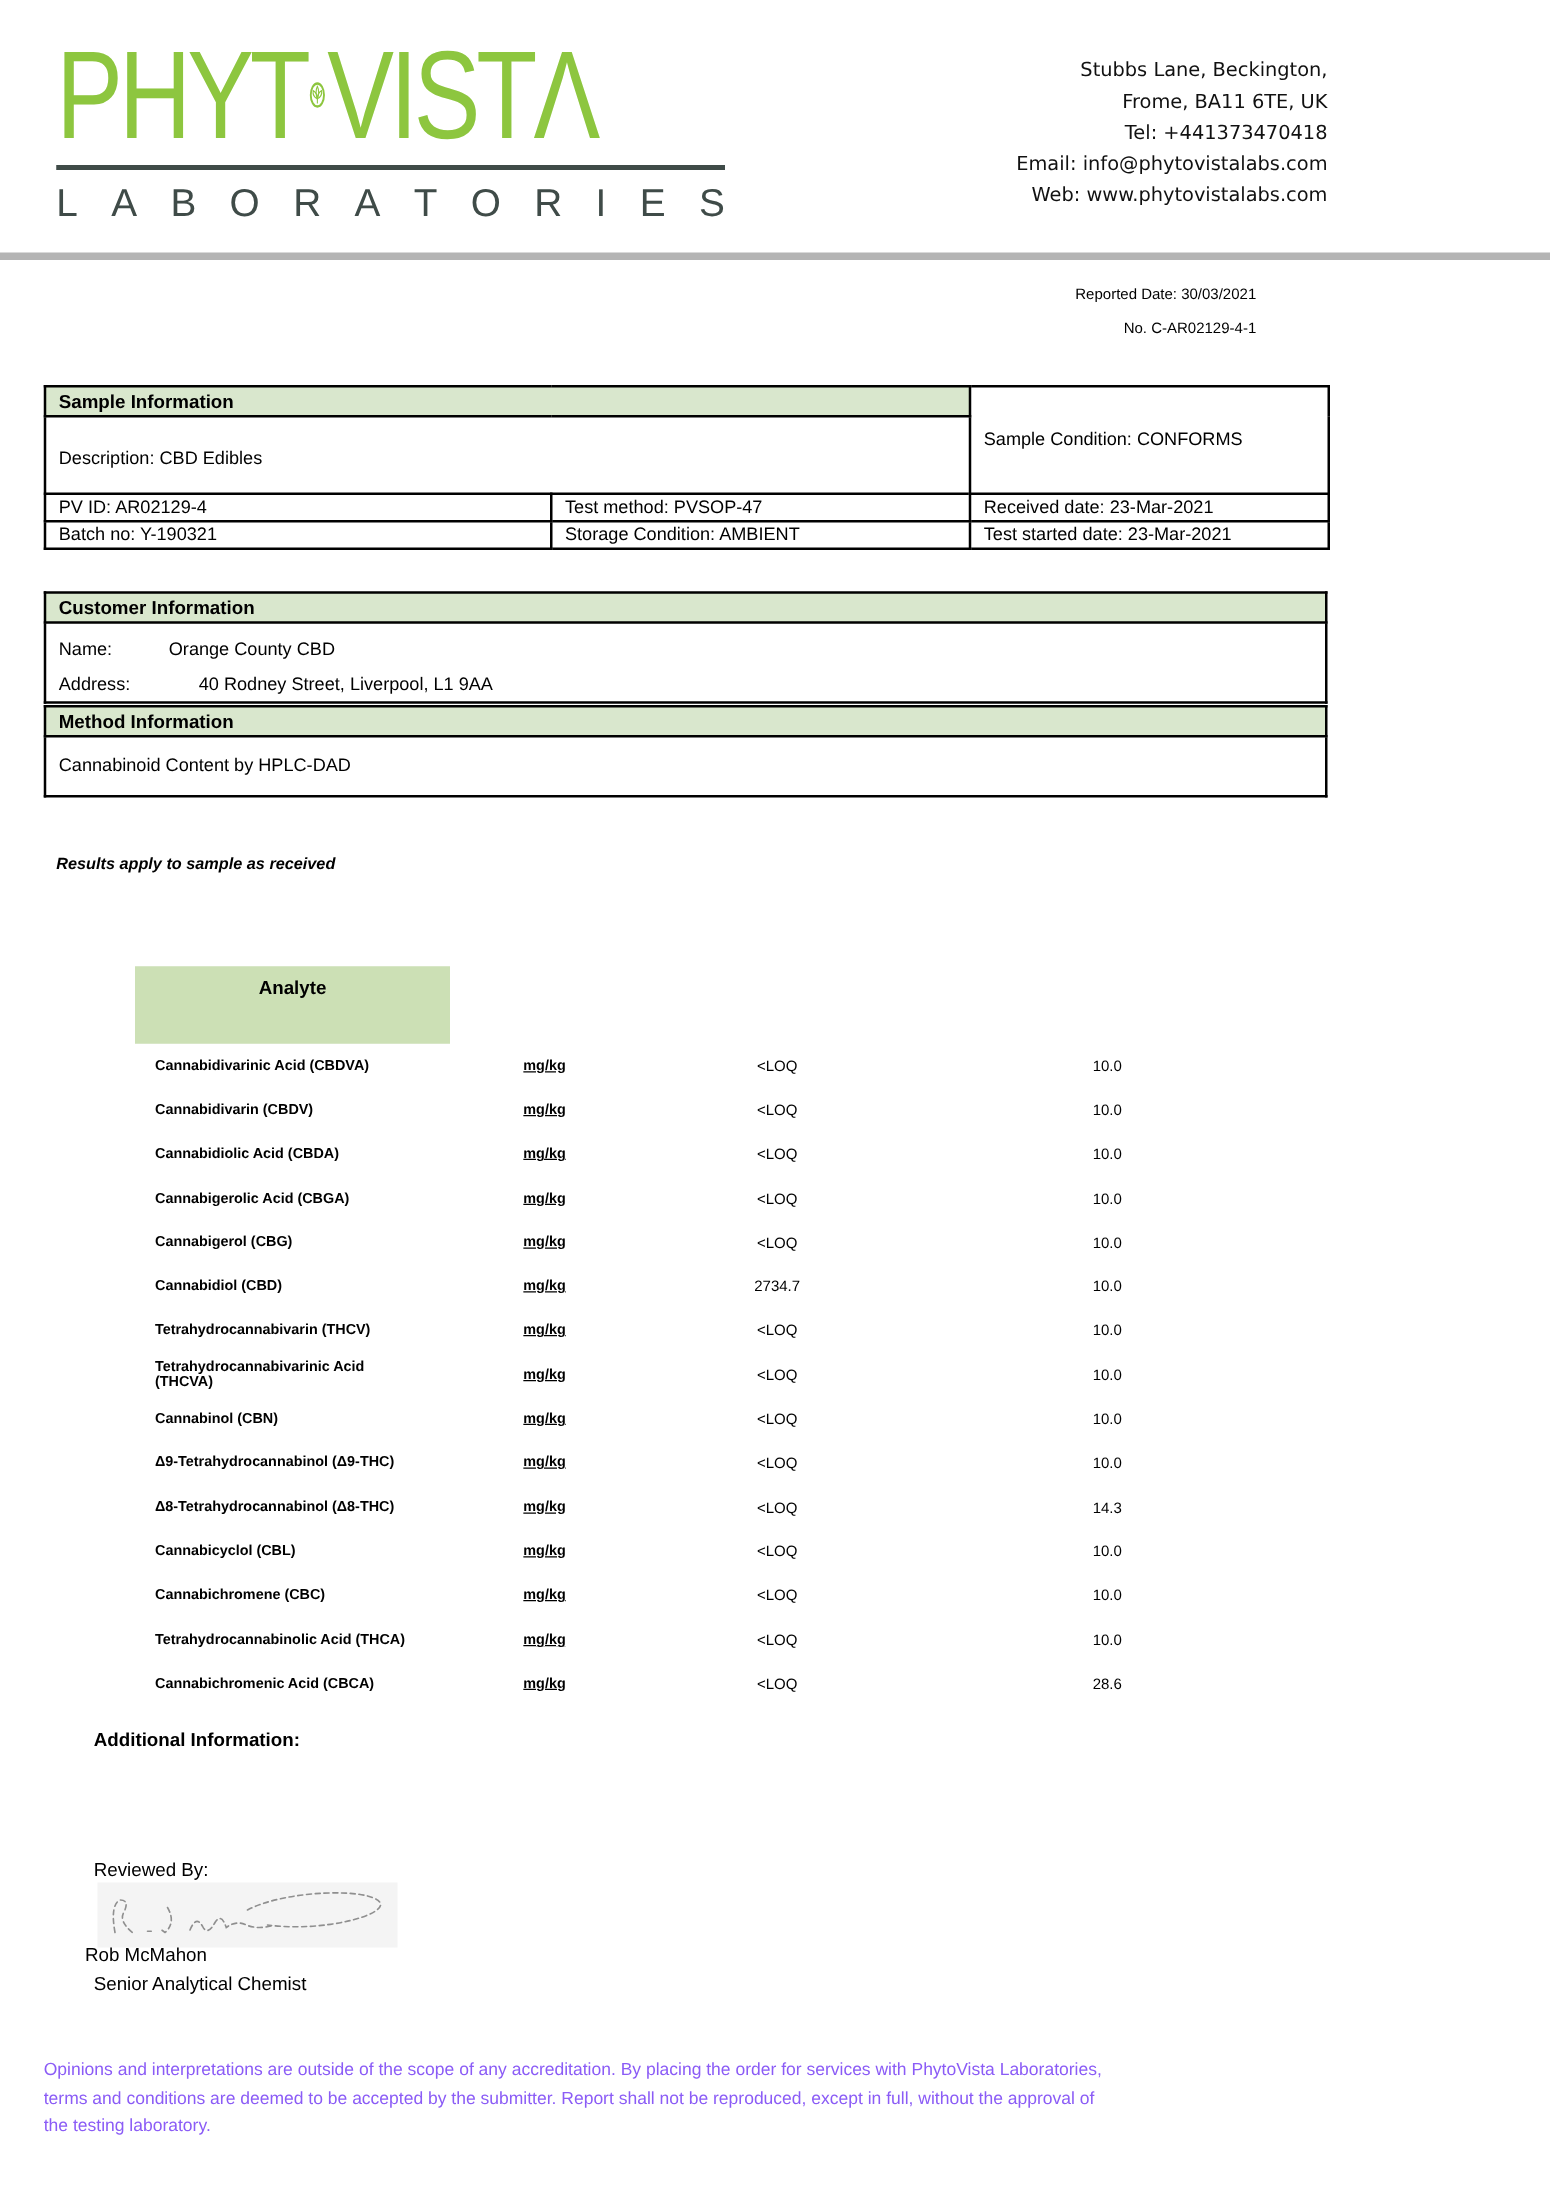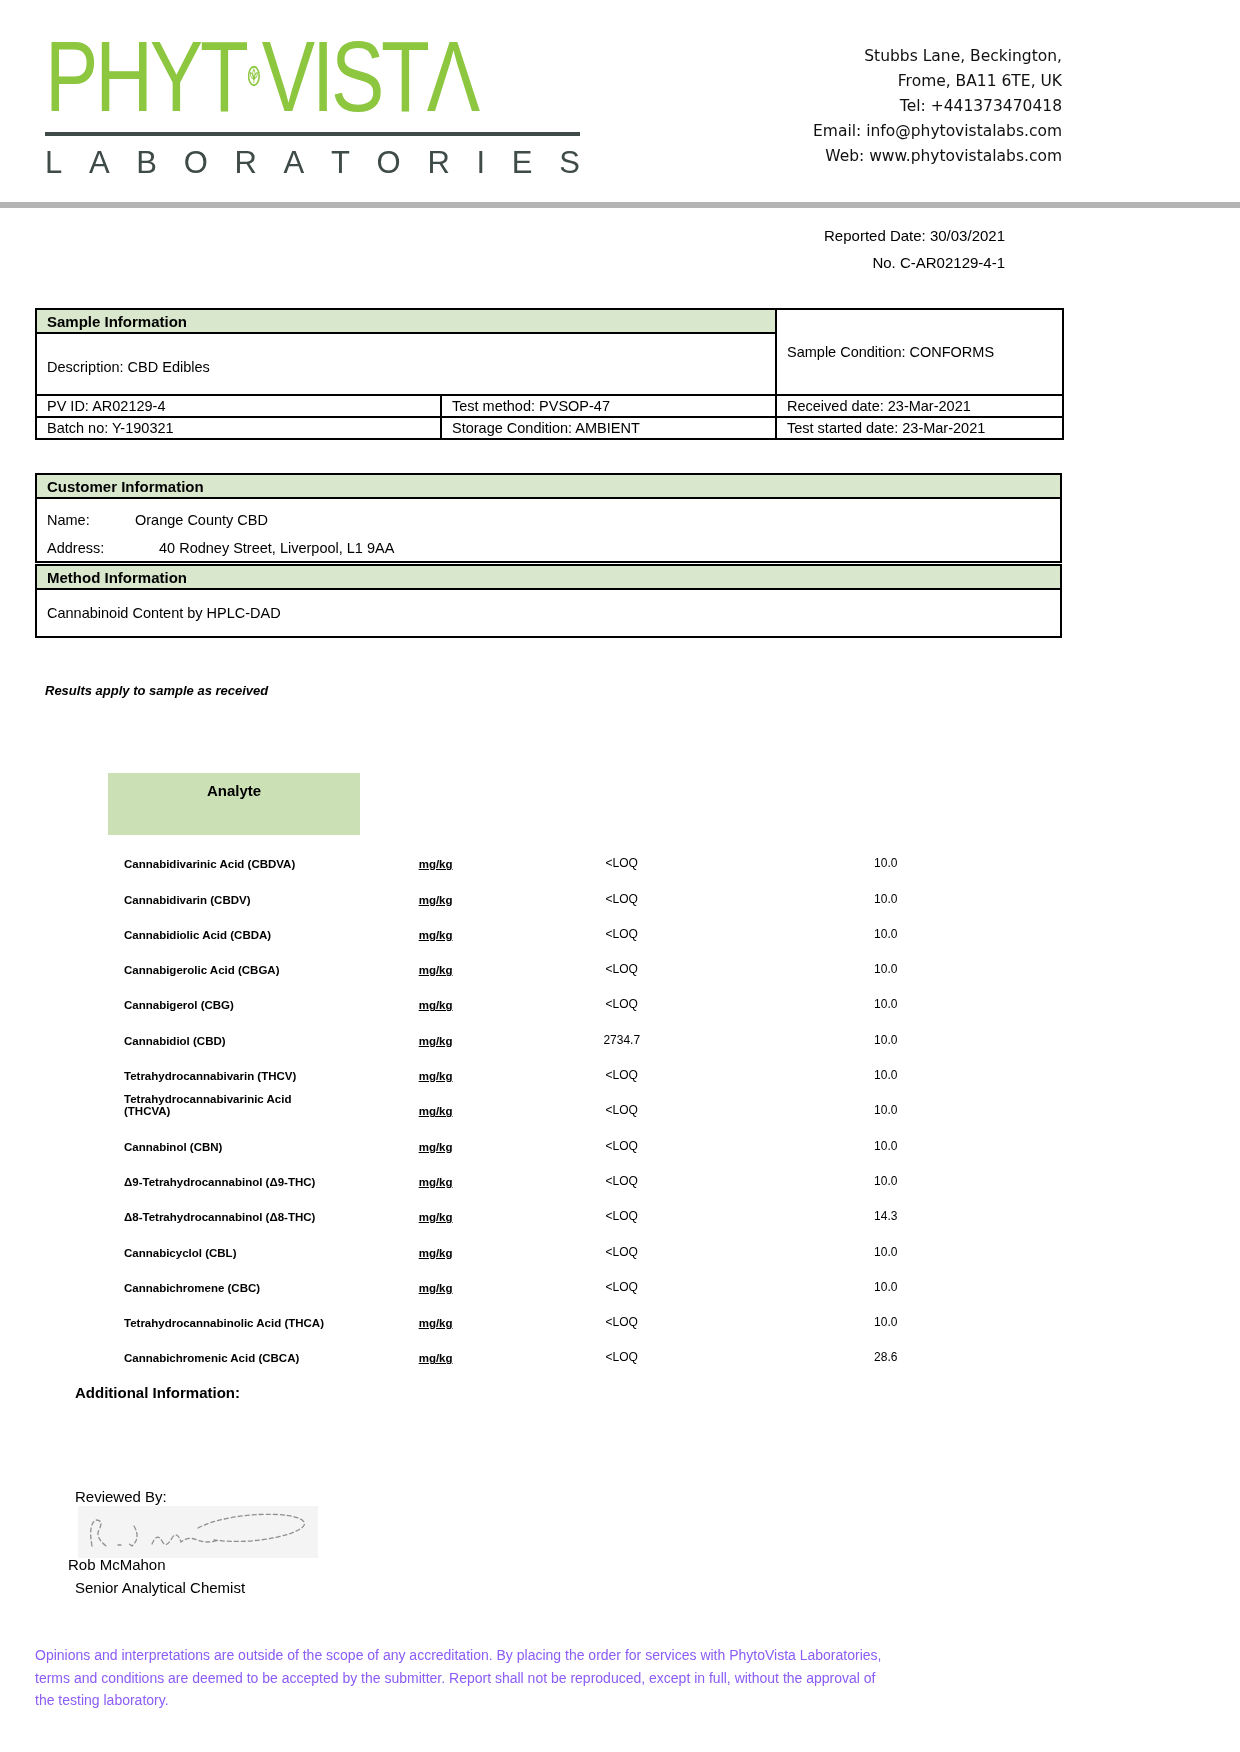--- a/index.html
+++ b/index.html
@@ -14,21 +14,21 @@
   .logo-line1 svg { margin:0 2px; }
   .logo-divider { width:535px; height:4px; background:#3f4b48; margin-top:4px; }
   .logo-sub { display:flex; justify-content:space-between; width:535px; margin-top:9px;
               font-size:31px; color:#3f4b48; font-weight:400; }
   .contact-block { position:absolute; top:44px; right:178px; width:520px; text-align:right;
                    font-family:"DejaVu Sans", sans-serif; font-size:15.5px; line-height:25px; color:#111; }
 
   .gray-rule { position:absolute; left:0; top:202px; width:1240px; height:6px; background:#b4b4b4; }
 
   .report-meta { position:absolute; top:222px; right:235px; text-align:right;
-                 font-size:15px; line-height:27px; }
+                 font-size:12px; line-height:27px; }
   .doc-title { position:absolute; left:0; top:247px; width:1020px; text-align:center;
                font-size:25px; font-weight:bold; letter-spacing:-0.5px; }
 
   
   table.info-table { position:absolute; left:35px; border-collapse:collapse; table-layout:fixed;
                      font-size:14.5px; }
   table.info-table td { border:2px solid #000; padding-left:10px; vertical-align:middle; }
   td.bar { background:#d9e7cd; font-weight:bold; font-size:15px; padding-left:18px; height:24px; }
   #sample-table { top:308px; width:1027px; }
   #sample-table col.c1 { width:405px; } #sample-table col.c2 { width:335px; } #sample-table col.c3 { width:287px; }
@@ -48,21 +48,21 @@
   
   .results { position:absolute; left:108px; top:773px; width:920px; }
   .res-header { display:flex; height:62px; font-weight:bold; font-size:15px; }
   .res-header .hc1 { width:252px; background:#cce0b5; text-align:center; padding-top:9px; }
   .res-header .hgap { width:4px; background:#fff; }
   .res-header .hright { width:664px; background:#cce0b5; display:flex; padding-top:9px; }
   .res-header .hc2 { width:146px; text-align:center; }
   .res-header .hc3 { width:195px; text-align:center; }
   .res-header .hc4 { width:323px; text-align:center; }
   .res-rows { margin-top:0; }
-  .res-row { display:flex; align-items:flex-end; height:35.3px;gap:36px; }
+  .res-row { display:flex; align-items:center; height:35.3px;gap:36px; }
   .res-row .c1 { width:256px; padding-left:16px; font-weight:bold; font-size:11.5px; }
   .res-row .c2 { width:146px; text-align:center; font-weight:bold; font-size:11.5px;text-decoration:underline; }
   .res-row .c3 { width:195px; text-align:center; font-size:12px; }
   .res-row .c4 { width:323px; text-align:center; font-size:12px; }
 
   
   .additional-info { position:absolute; left:75px; top:1384px; font-size:15px; font-weight:bold; }
   .reviewed-by { position:absolute; left:75px; top:1488px; font-size:15px; }
   .signature-box { position:absolute; left:78px; top:1506px; width:240px; height:52px; background:#f4f4f4; }
   .sig-name { position:absolute; left:68px; top:1556px; font-size:15px; }

